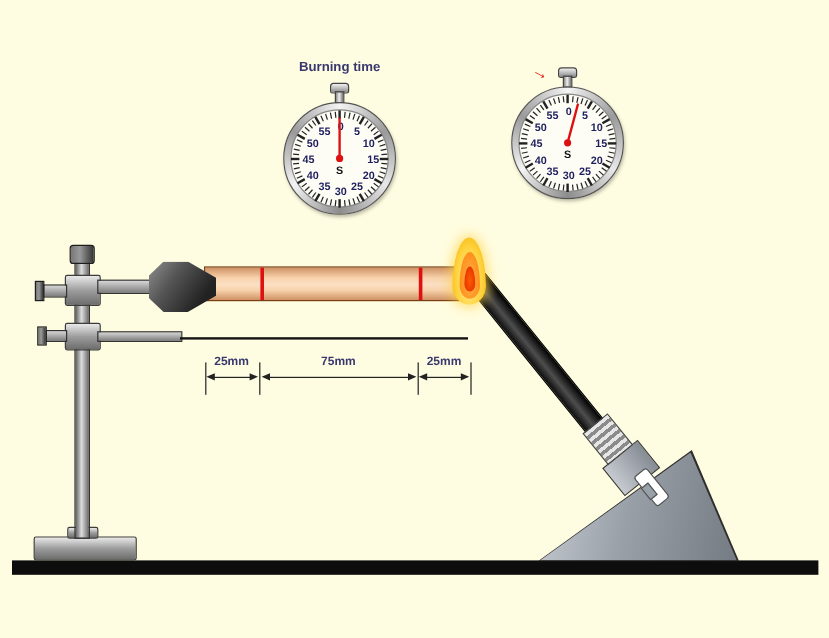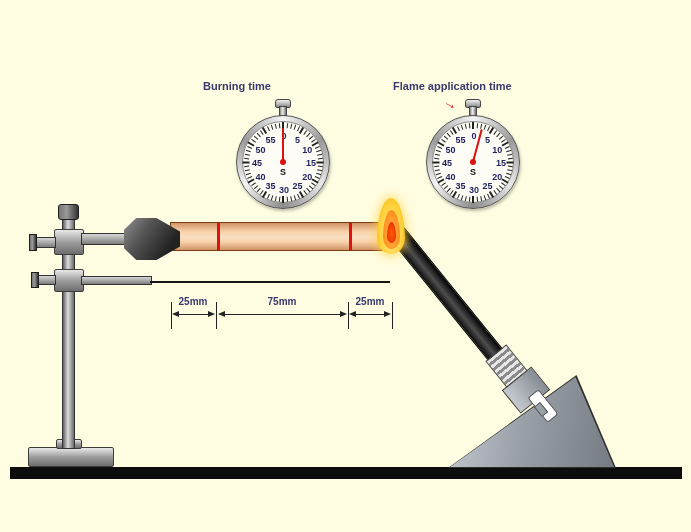--- a/index.html
+++ b/index.html
@@ -14,21 +14,21 @@
 
   
   .metal{background:linear-gradient(180deg,#e9e9e9,#9d9d9d 50%,#6d6d6d);border:1px solid #3c3c3c;}
   .rod-v{background:linear-gradient(90deg,#606060,#dcdcdc 45%,#6a6a6a);border:1px solid #333;}
   .rod-h{background:linear-gradient(180deg,#d6d6d6,#7c7c7c);border:1px solid #333;}
   .metal-dark{background:linear-gradient(90deg,#777,#999 40%,#333);border:1px solid #1d1d1d;}
   .table-bar{background:#0d0d0d;}
 
   
   .stopwatch{width:160px;}
-  .sw-label{text-align:left;font-weight:bold;font-size:11px;color:var(--label-text);height:13px;margin-top:30px;}
+  .sw-label{text-align:center;font-weight:bold;font-size:11px;color:var(--label-text);height:13px;}
   .sw-body{position:relative;margin:4px auto 0;width:94px;height:118px;}
   .crown-btn{position:absolute;left:39px;top:2px;width:16px;height:9px;border-radius:3px 3px 2px 2px;
              background:linear-gradient(180deg,#f0f0f0,#8a8a8a);border:1px solid #444;}
   .crown-stem{position:absolute;left:43px;top:9px;width:8px;height:10px;
               background:linear-gradient(90deg,#8a8a8a,#eee 45%,#6f6f6f);border:1px solid #444;}
   .press-arrow{position:absolute;left:18px;top:-2px;color:var(--needle);font-weight:bold;font-size:14px;
                transform:rotate(28deg);}
   .dial{position:absolute;left:0;top:18px;width:94px;height:94px;border-radius:50%;background:#c0c0c0;
         background:conic-gradient(#f4f4f4,#9a9a9a,#e8e8e8,#8c8c8c,#f4f4f4,#9a9a9a,#f4f4f4);
         border:1px solid #555;box-shadow:1px 2px 3px rgba(0,0,0,.25);}
@@ -229,21 +229,20 @@
             <div class="num" style="left: 17.6173px; top: 54.5px;">40</div>
             <div class="num" style="left: 14px; top: 41px;">45</div>
             <div class="num" style="left: 17.6173px; top: 27.5px;">50</div>
             <div class="num" style="left: 27.5px; top: 17.6173px;">55</div>
           </div>
       </div>
     </div>
   </div>
 
   <div class="stopwatch abs" style="left:393px;top:50px;">
-    <div class="sw-label">Flame application time</div>
     <div class="sw-body">
       <div class="press-arrow">→</div>
       <div class="crown-btn"></div>
       <div class="crown-stem"></div>
       <div class="dial">
         <div class="face">
           <div class="unit">S</div>
           <div class="needle" style="transform: rotate(15deg);"></div>
           <div class="pivot"></div>
         <div class="tick major" style="transform: rotate(0deg) translateY(-37px);"></div>

